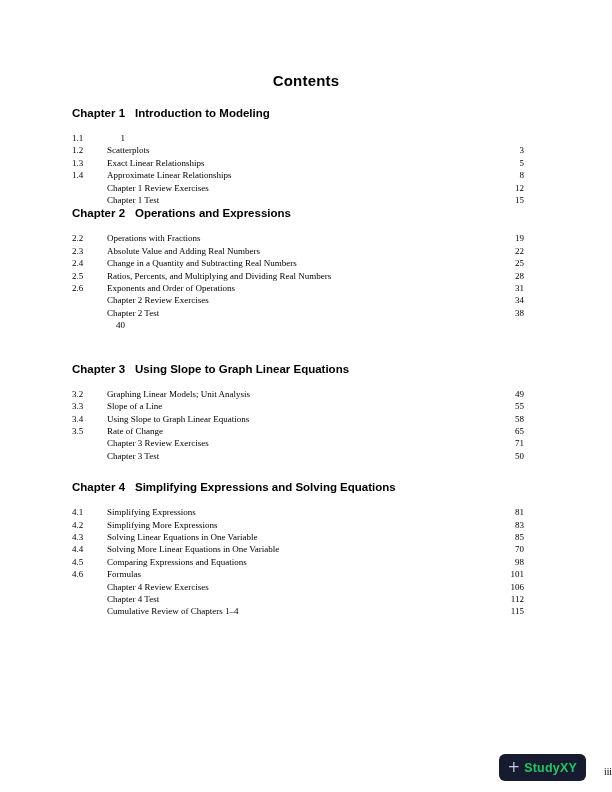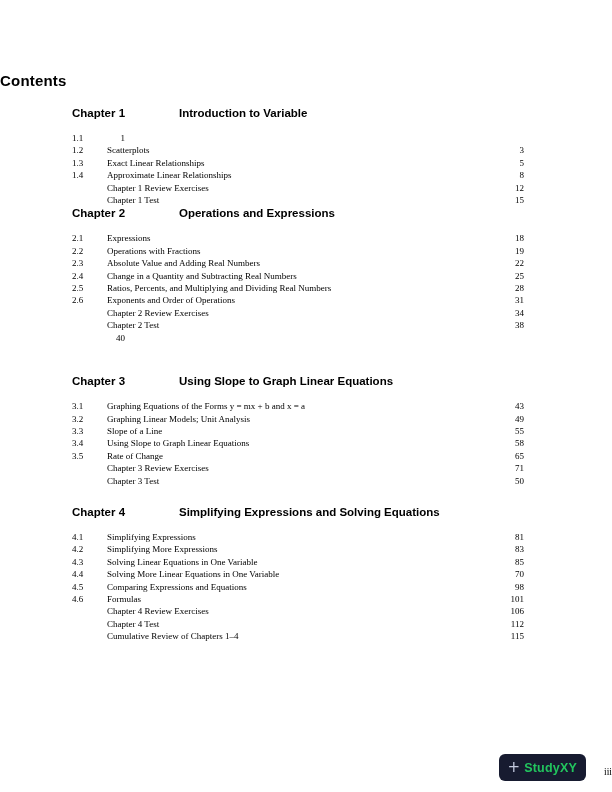--- a/index.html
+++ b/index.html
@@ -15,37 +15,37 @@
     position: absolute; inset: 0;
     width: 612px; height: 792px;
     background: #ffffff;
     padding: 72px 88px 0 72px;
     overflow: hidden;
   }
   .contents-title {
     font-family: "Liberation Sans", sans-serif;
     font-size: 15px;
     font-weight: bold;
+    text-align: center;
     margin-left: -72px; margin-right: -88px; 
     line-height: 18px;
     letter-spacing: 0.2px;
   }
   .chapter { }
   .chapter:nth-of-type(1) { margin-top: 16px; }
   .chapter:nth-of-type(2) { }
   .chapter:nth-of-type(3) { margin-top: 30px; }
   .chapter:nth-of-type(4) { margin-top: 18px; }
   .chapter-heading {
     font-family: "Liberation Sans", sans-serif;
     font-size: 11.5px;
     font-weight: bold;
     line-height: 14px;
     display: flex;
     margin-bottom: 12px;
-    gap: 44px;
   }
   .chapter-label { width: 63px; flex: none; }
   .chapter-title { flex: 1; }
   .entry {
     display: flex;
     font-size: 9px;
     line-height: 12.4px;
   }
   .entry-num { width: 35px; flex: none; }
   .entry-title { flex: 1; padding-right: 10px; }
@@ -92,21 +92,21 @@
 </head>
 <body>
 
 <div class="page">
   <h1 class="contents-title">Contents</h1>
 
   <div class="chapters">
   <section class="chapter">
     <h2 class="chapter-heading">
       <span class="chapter-label">Chapter 1</span>
-      <span class="chapter-title">Introduction to Variable</span>
+      <span class="chapter-title">Introduction to Modeling</span>
     </h2>
     <div class="entries">
   <div class="entry">
     <span class="entry-num">1.1</span>
     <span class="entry-page">1</span>
   </div>
 
   <div class="entry">
     <span class="entry-num">1.2</span>
     <span class="entry-title">Scatterplots</span>
@@ -138,25 +138,20 @@
   </div>
 </div>
   </section>
 
   <section class="chapter">
     <h2 class="chapter-heading">
       <span class="chapter-label">Chapter 2</span>
       <span class="chapter-title">Operations and Expressions</span>
     </h2>
     <div class="entries">
-  <div class="entry">
-    <span class="entry-num">2.1</span>
-    <span class="entry-title">Expressions</span>
-    <span class="entry-page">18</span>
-  </div>
 
   <div class="entry">
     <span class="entry-num">2.2</span>
     <span class="entry-title">Operations with Fractions</span>
     <span class="entry-page">19</span>
   </div>
 
   <div class="entry">
     <span class="entry-num">2.3</span>
     <span class="entry-title">Absolute Value and Adding Real Numbers</span>
@@ -199,25 +194,20 @@
   </div>
 </div>
   </section>
 
   <section class="chapter">
     <h2 class="chapter-heading">
       <span class="chapter-label">Chapter 3</span>
       <span class="chapter-title">Using Slope to Graph Linear Equations</span>
     </h2>
     <div class="entries">
-  <div class="entry">
-    <span class="entry-num">3.1</span>
-    <span class="entry-title">Graphing Equations of the Forms y = mx + b and x = a</span>
-    <span class="entry-page">43</span>
-  </div>
 
   <div class="entry">
     <span class="entry-num">3.2</span>
     <span class="entry-title">Graphing Linear Models; Unit Analysis</span>
     <span class="entry-page">49</span>
   </div>
 
   <div class="entry">
     <span class="entry-num">3.3</span>
     <span class="entry-title">Slope of a Line</span>

